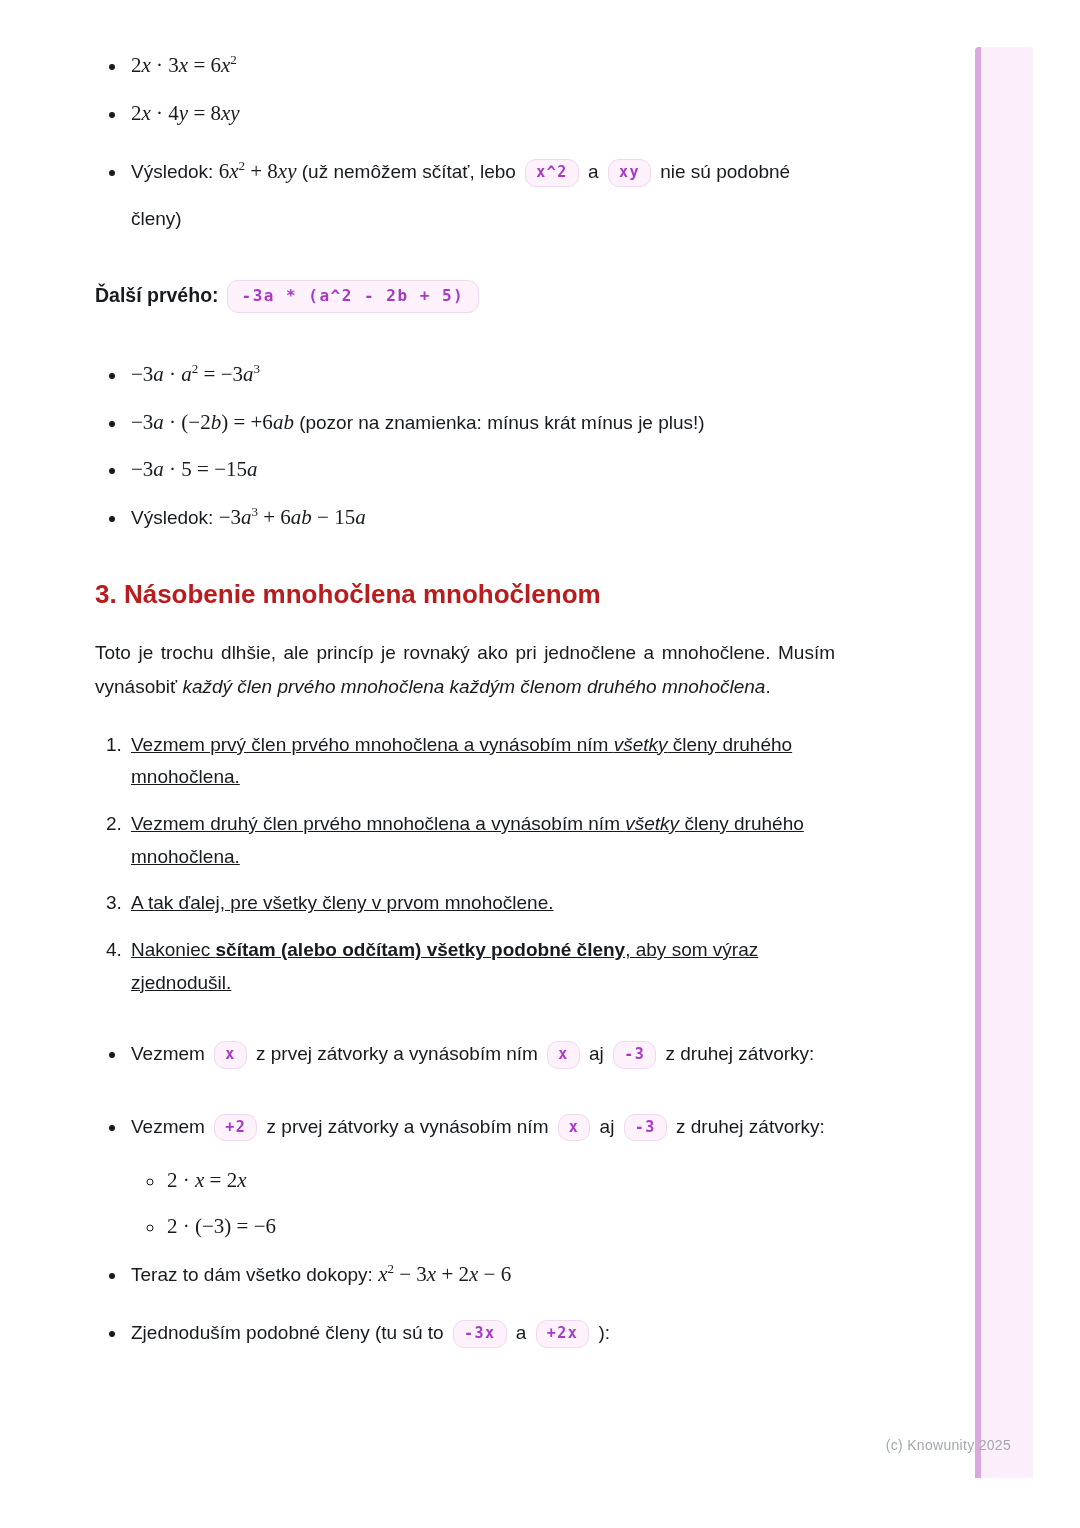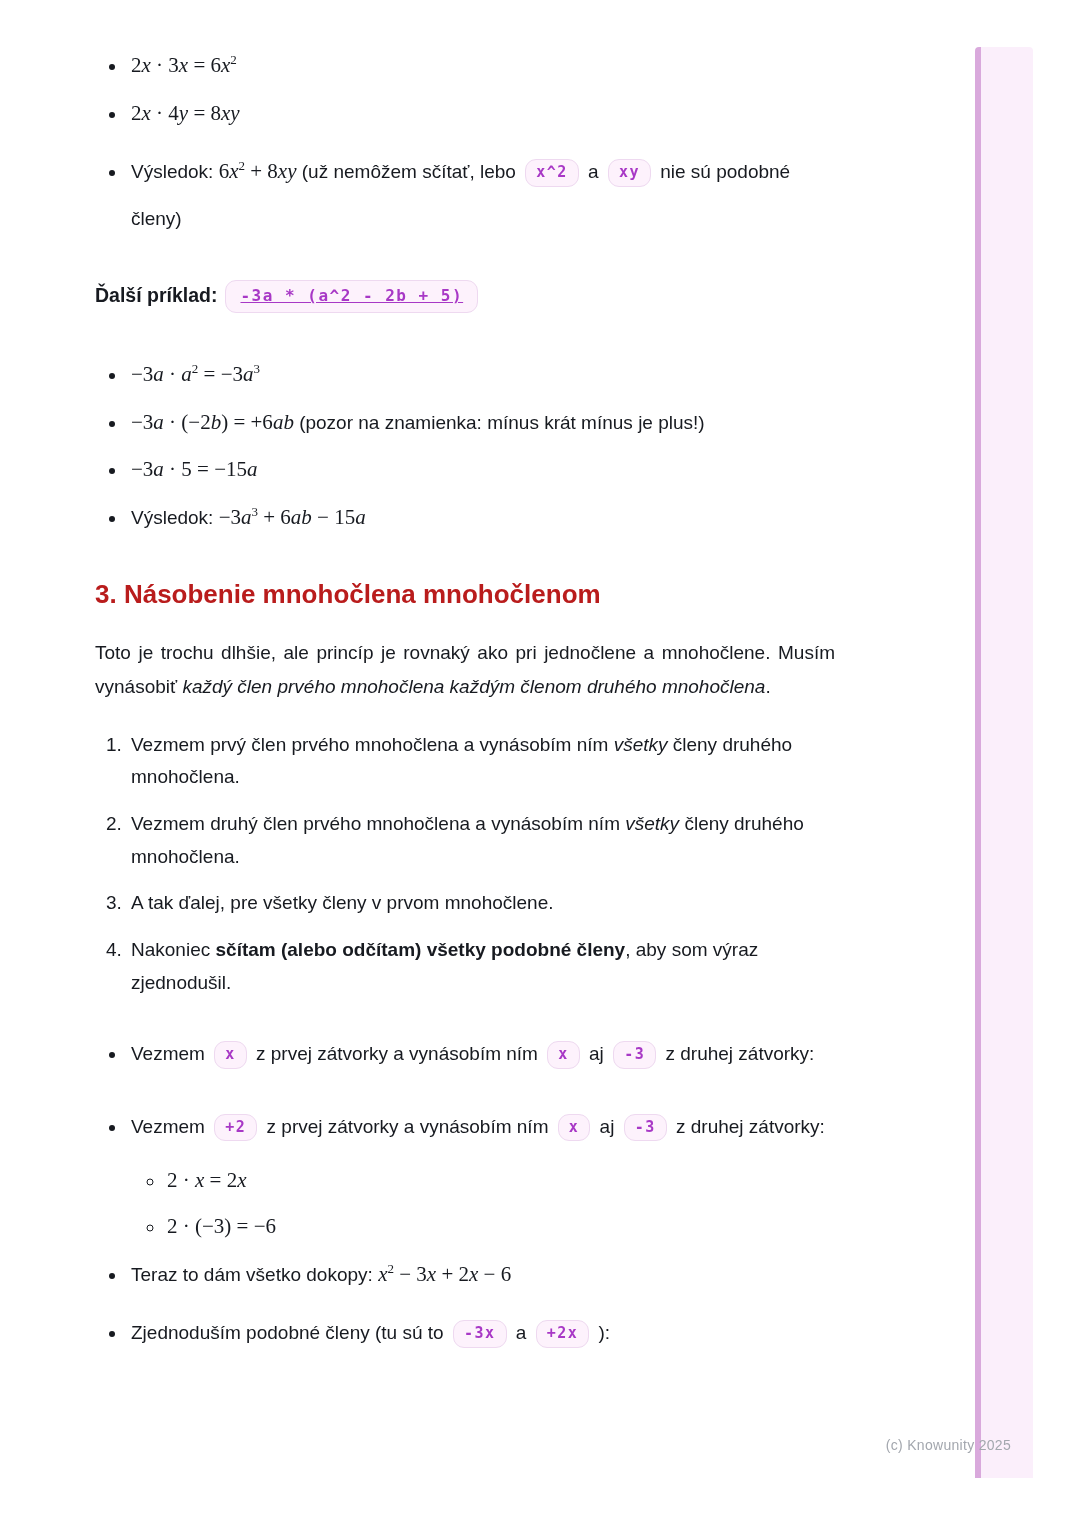--- a/index.html
+++ b/index.html
@@ -32,21 +32,21 @@
     padding-left: 34px;
     margin-top: 6px;
   }
   ul.subs > li { margin-bottom: 11px; padding-left: 2px; }
   
   ol.numbered {
     list-style: decimal;
     padding-left: 32px;
     margin: 0 0 26px 0;
   }
-  ol.numbered > li { margin-bottom: 14px; padding-left: 4px; line-height: 1.72; }
+  ol.numbered > li { margin-bottom: 14px; padding-left: 4px; line-height: 1.72; text-decoration: underline; }
   
   .math {
     font-family: "Liberation Serif", "DejaVu Serif", serif;
     font-size: 21px;
   }
   .math i { font-style: italic; }
   .math sup { font-size: 0.62em; line-height: 0; }
   
   code.chip {
     display: inline-block;
@@ -58,21 +58,21 @@
     background: #fdf2fc;
     border: 1px solid #eed9f0;
     border-radius: 11px;
     padding: 3px 10px;
     margin: 16px 4px;
     vertical-align: 1px;
     line-height: 1.3;
   }
   .label-line { margin: 30px 0 28px 0; }
   .label-line strong { font-size: 19.5px; }
-  .label-line code.chip { font-size: 16px; padding: 5px 14px; margin-left: 8px; text-decoration: underline; }
+  .label-line code.chip { font-size: 16px; padding: 5px 14px; margin-left: 8px; }
   h2.section-heading {
     color: #b91c1c;
     font-size: 26px;
     font-weight: bold;
     margin: 44px 0 24px 0;
     line-height: 1.3;
   }
   p.paragraph {
     text-align: justify;
     line-height: 1.8;
@@ -106,21 +106,21 @@
 <body>
 
 <div class="content">
 
   <ul class="bullets">
       <li><span class="math">2<i>x</i> · 3<i>x</i> = 6<i>x</i><sup>2</sup></span></li>
       <li><span class="math">2<i>x</i> · 4<i>y</i> = 8<i>xy</i></span></li>
       <li><span>Výsledok: </span><span class="math">6<i>x</i><sup>2</sup> + 8<i>xy</i></span><span> (už nemôžem sčítať, lebo </span><code class="chip">x^2</code><span> a </span><code class="chip">xy</code><span> nie sú podobné členy)</span></li>
     </ul>
 
-  <p class="label-line"><strong>Ďalší príklad:</strong><code class="chip">-3a * (a^2 - 2b + 5)</code></p>
+  <p class="label-line"><strong>Ďalší prvého:</strong><code class="chip">-3a * (a^2 - 2b + 5)</code></p>
 
   <ul class="bullets block-gap">
       <li><span class="math">−3<i>a</i> · <i>a</i><sup>2</sup> = −3<i>a</i><sup>3</sup></span></li>
       <li><span class="math">−3<i>a</i> · (−2<i>b</i>) = +6<i>ab</i></span><span> (pozor na znamienka: mínus krát mínus je plus!)</span></li>
       <li><span class="math">−3<i>a</i> · 5 = −15<i>a</i></span></li>
       <li><span>Výsledok: </span><span class="math">−3<i>a</i><sup>3</sup> + 6<i>ab</i> − 15<i>a</i></span></li>
     </ul>
 
   <h2 class="section-heading">3. Násobenie mnohočlena mnohočlenom</h2>
 

